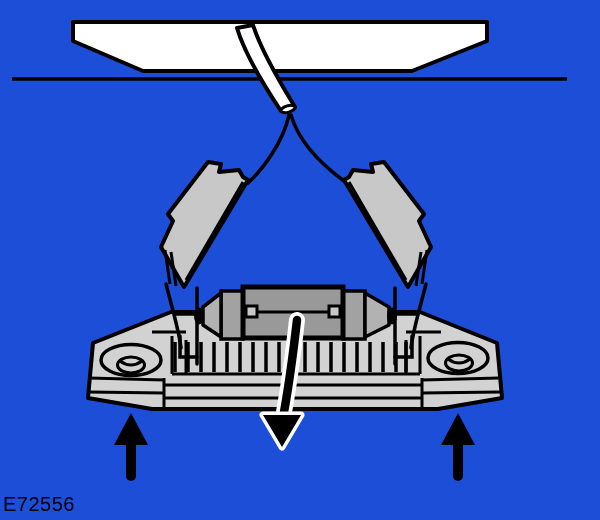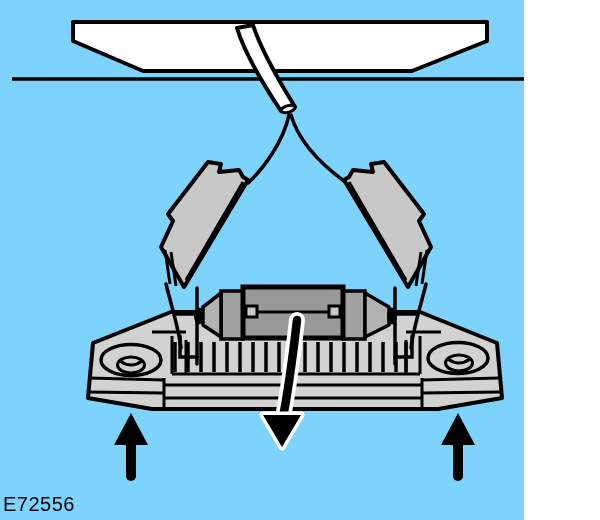--- a/index.html
+++ b/index.html
@@ -1,16 +1,16 @@
 <!DOCTYPE html>
 <html><head>
 <meta charset="utf-8">
 <style>
   html,body{margin:0;padding:0;background:#ffffff;}
-  .stage{position:relative;width:524px;height:520px;background:#7dd3fc;overflow:hidden;
+  .stage{position:relative;width:600px;height:520px;background:#1d4ed8;overflow:hidden;
          font-family:"Liberation Sans",sans-serif;}
   .stage svg{position:absolute;left:0;top:0;}
   .diagram-label{position:absolute;left:3px;top:493px;font-size:20px;line-height:22px;
          color:#000;letter-spacing:0.5px;}
 </style>
 </head>
 <body>
 
 <div class="stage">
 <svg width="600" height="520" viewBox="0 0 600 520">

